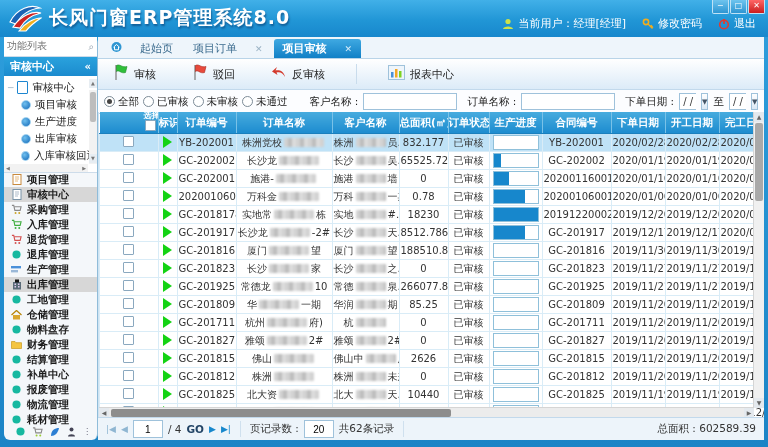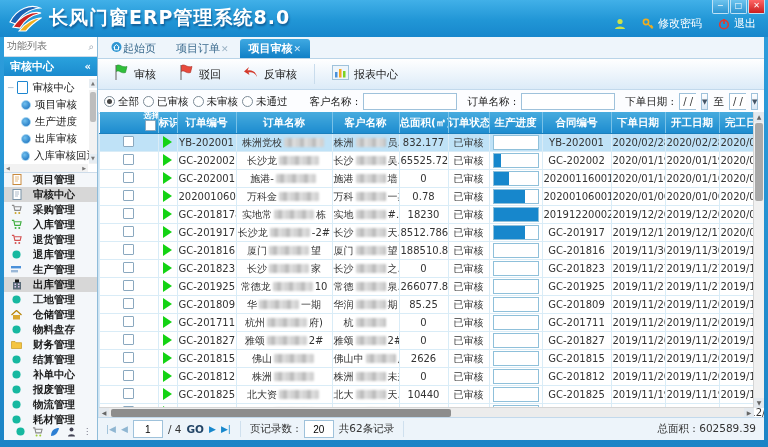--- a/index.html
+++ b/index.html
@@ -8,49 +8,49 @@
   
   .titlebar{position:absolute;top:0;left:0;right:0;height:37px;background:linear-gradient(#41b0e8 0%,#2196d6 55%,#1787cc 100%);}
   .logo{position:absolute;left:8px;top:3px;display:flex;align-items:center;gap:7px;}
   .logo-text{color:#fff;font-size:19px;font-weight:bold;letter-spacing:1px;text-shadow:1px 2px 2px rgba(0,30,80,.45);}
   .win-controls{position:absolute;top:0;right:3px;display:flex;gap:1px;}
   .win-btn{width:15px;height:13px;font-size:8px;line-height:12px;text-align:center;color:#fff;background:linear-gradient(#6ec4ee,#2e96d2);border:1px solid #bfe2f5;border-top:none;border-radius:0 0 2px 2px;}
   .win-btn.close{background:linear-gradient(#f66,#c81e1e);}
   .userbar{position:absolute;right:12px;top:16px;display:flex;align-items:center;gap:16px;color:#fff;font-size:11px;}
   .userbar .u-item{display:flex;align-items:center;gap:4px;cursor:pointer;}
   
-  .sidebar{position:absolute;left:4px;top:37px;bottom:7px;width:93px;background:#f4f7fa;border-right:1px solid #8fbcd9;}
+  .sidebar{position:absolute;left:4px;top:37px;bottom:7px;width:93px;background:#f4f7fa;border-right:1px solid #8fbcd9;border-radius:6px;}
   .sb-search{position:relative;height:19px;background:#fff;border-bottom:1px solid #cddcea;}
   .sb-search input{width:74px;height:17px;border:none;outline:none;font-size:10px;color:#9aa6b0;padding:0 3px;background:transparent;}
   .sb-search .mag{position:absolute;right:3px;top:4px;color:#8a98a5;font-size:10px;}
   .sb-panelhdr{height:19px;background:linear-gradient(#2aa2dd,#1b8bce);color:#fff;font-weight:bold;font-size:11px;line-height:19px;padding:0 6px;display:flex;justify-content:space-between;align-items:center;}
   .sb-panelhdr .col{font-size:10px;}
   .tree{position:relative;height:97px;background:#fff;border-bottom:1px solid #cddcea;padding:3px 0 0 4px;box-sizing:border-box;}
   .tree-row{display:flex;align-items:center;gap:4px;height:17px;font-size:10.5px;color:#222;white-space:nowrap;}
   .tree-row.child{padding-left:13px;}
   .t-doc{width:9px;height:11px;background:#fff;border:1px solid #1d86d0;border-radius:1px;display:inline-block;}
   .t-dot{width:8px;height:8px;border-radius:50%;background:radial-gradient(circle at 35% 35%,#6fc0ef,#1368b8);border:1px solid #9fd0ef;display:inline-block;}
   .t-conn{color:#9ab2c4;font-size:9px;}
   .tree .vscroll{position:absolute;right:0;top:14px;width:8px;height:74px;background:#f2f2f2;}
   .tree .vthumb{position:absolute;left:1px;top:2px;width:6px;height:30px;background:#bdbdbd;border-radius:2px;}
   .tree .varr{position:absolute;right:0;width:8px;height:9px;font-size:5px;color:#777;text-align:center;line-height:9px;background:#e7edf2;}
   .tree .hscroll{position:absolute;left:0;right:9px;bottom:0;height:8px;background:#f2f2f2;display:flex;justify-content:space-between;font-size:5px;color:#777;line-height:8px;padding:0 2px;}
   .modules{position:absolute;top:135px;left:0;right:0;bottom:17px;}
-  .module{height:15px;display:flex;align-items:center;gap:11px;padding-left:7px;font-size:10.5px;font-weight:bold;color:#1c1c1c;cursor:pointer;white-space:nowrap;}
+  .module{height:15px;display:flex;align-items:center;gap:5px;padding-left:7px;font-size:10.5px;font-weight:bold;color:#1c1c1c;cursor:pointer;white-space:nowrap;}
   .module.active{background:#d7d7d7;}
   .mi{width:11px;height:11px;display:inline-flex;align-items:center;justify-content:center;flex:none;}
   .iconrow{position:absolute;bottom:1px;right:2px;height:15px;display:flex;align-items:center;gap:7px;padding-right:4px;}
   
   .content{position:absolute;left:98px;top:37px;right:4px;bottom:7px;background:#fff;overflow:hidden;}
   .tabstrip{height:21px;background:#eef5fb;border-bottom:1px solid #b9d4e8;display:flex;align-items:flex-end;padding-left:4px;gap:2px;}
-  .tab{height:19px;display:flex;align-items:center;gap:1px;padding:0 9px;font-size:11px;color:#3a6a8d;border-radius:3px 3px 0 0;cursor:pointer;}
+  .tab{height:19px;display:flex;align-items:center;gap:18px;padding:0 9px;font-size:11px;color:#3a6a8d;border-radius:3px 3px 0 0;cursor:pointer;}
   .tab .x{color:#9ab2c4;font-size:9px;}
   .tab.active{background:linear-gradient(#3fa9e2,#1180c6);color:#fff;font-weight:bold;}
   .tab.active .x{color:#d6ecfa;}
-  .toolbar{height:30px;background:linear-gradient(#ffffff,#dcebf8);border-bottom:1px solid #c2d9ec;display:flex;align-items:center;padding-left:6px;gap:4px;}
+  .toolbar{height:30px;background:linear-gradient(#ffffff,#dcebf8);border-bottom:1px solid #c2d9ec;display:flex;align-items:center;padding-left:6px;gap:18px;}
   .tbtn{display:flex;align-items:center;gap:5px;padding:3px 9px;font-size:11px;color:#222;border-radius:3px;cursor:pointer;}
   .tsep{width:1px;height:20px;background:#c9dcec;margin:0 4px;}
   
   .filterbar{height:23px;border-bottom:1px solid #b9d4e8;background:#fcfdff;display:flex;align-items:center;font-size:10.5px;color:#222;padding-left:6px;gap:5px;white-space:nowrap;overflow:hidden;}
   .radio{width:9px;height:9px;border:1px solid #7c8b97;border-radius:50%;display:inline-block;position:relative;background:#fff;flex:none;}
   .radio.on::after{content:"";position:absolute;left:2px;top:2px;width:5px;height:5px;border-radius:50%;background:#444;}
   .r-item{display:flex;align-items:center;gap:3px;margin-right:4px;cursor:pointer;}
   .f-sep{width:1px;height:16px;background:#cfe0ee;margin:0 4px;}
   .f-input{height:15px;border:1px solid #9fc2db;background:#fff;font-size:10px;color:#333;padding:0 2px;}
   .f-date{width:44px;height:15px;border:1px solid #9fc2db;border-right:none;background:#fff;font-size:10px;line-height:15px;padding:0 3px;color:#333;display:inline-block;}
@@ -99,20 +99,21 @@
       <div class="win-btn">─</div>
       <div class="win-btn">□</div>
       <div class="win-btn close">✕</div>
     </div>
     <div class="userbar">
       <span class="u-item">
         <svg width="12" height="12" viewBox="0 0 12 12">
             <circle cx="6" cy="3.5" r="2.6" fill="#cde24a"></circle>
             <path d="M1 11 C1 7.5 11 7.5 11 11 Z" fill="#cde24a"></path>
           </svg>
+        <span>当前用户：经理[经理]</span>
       </span>
       <span class="u-item">
         <svg width="12" height="12" viewBox="0 0 12 12">
             <circle cx="4" cy="4" r="2.6" fill="none" stroke="#f0ad1e" stroke-width="1.6"></circle>
             <path d="M6 6 L10.5 10.5 M8.6 8.6 L10 7.4 M9.6 9.8 L11 8.6" stroke="#f0ad1e" stroke-width="1.4" fill="none"></path>
           </svg>
         <span>修改密码</span>
       </span>
       <span class="u-item">
         <svg width="12" height="12" viewBox="0 0 12 12">

